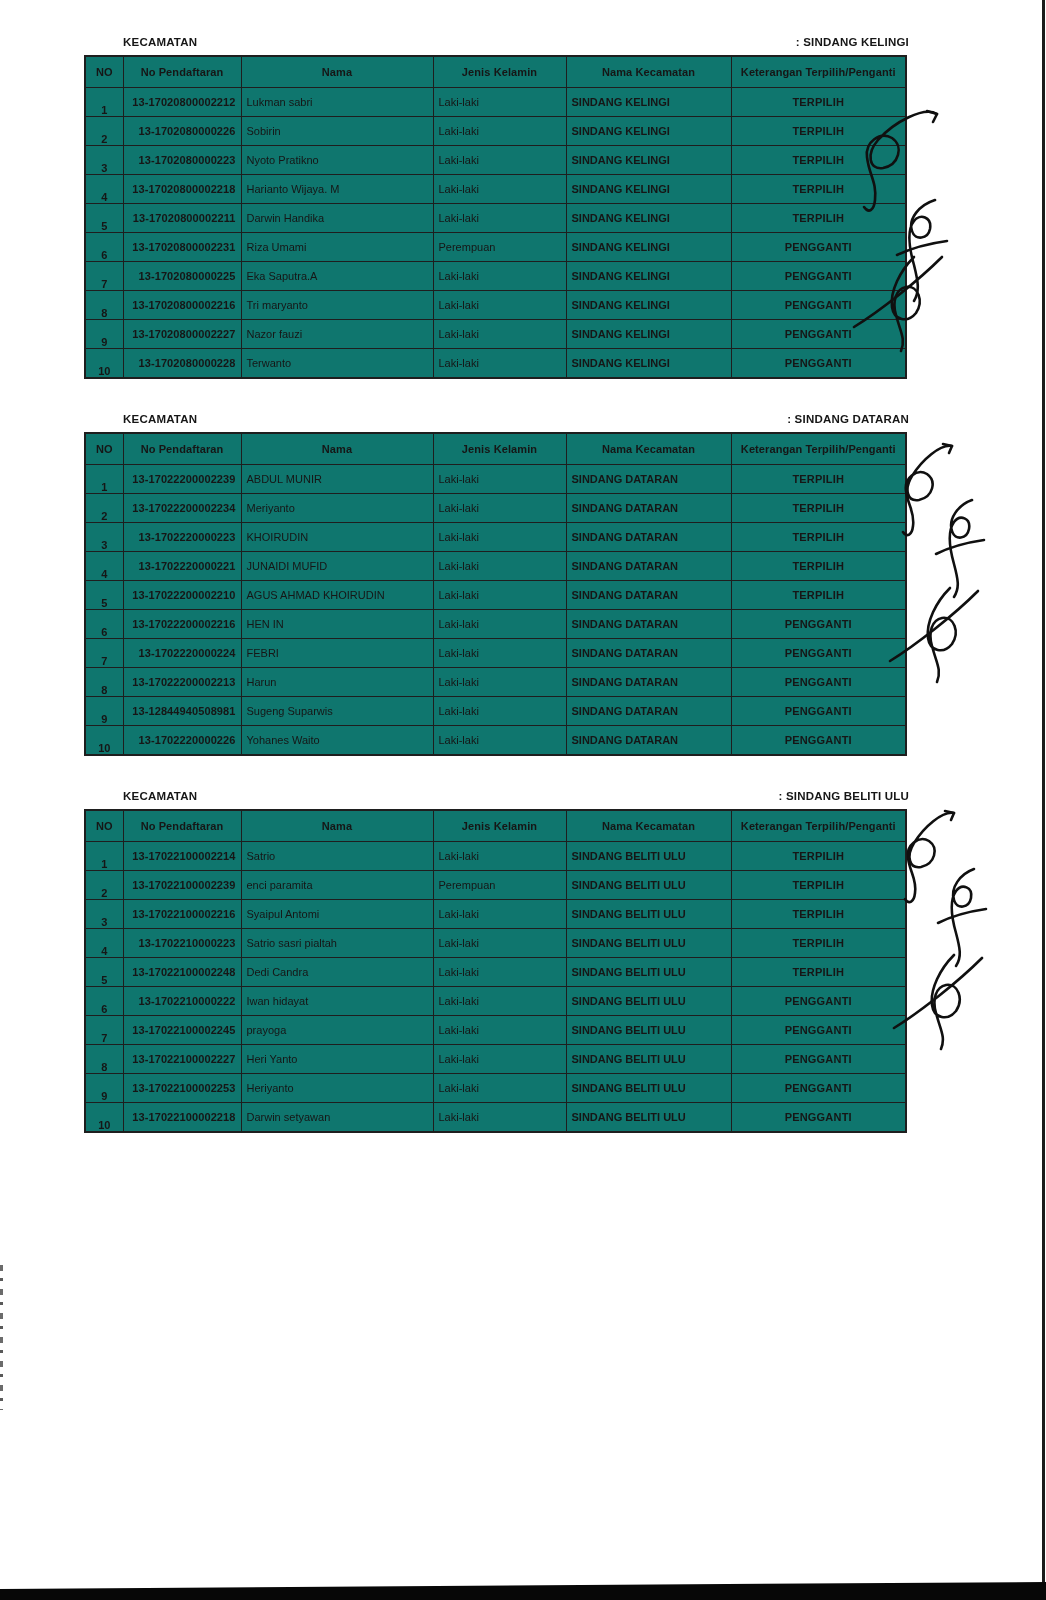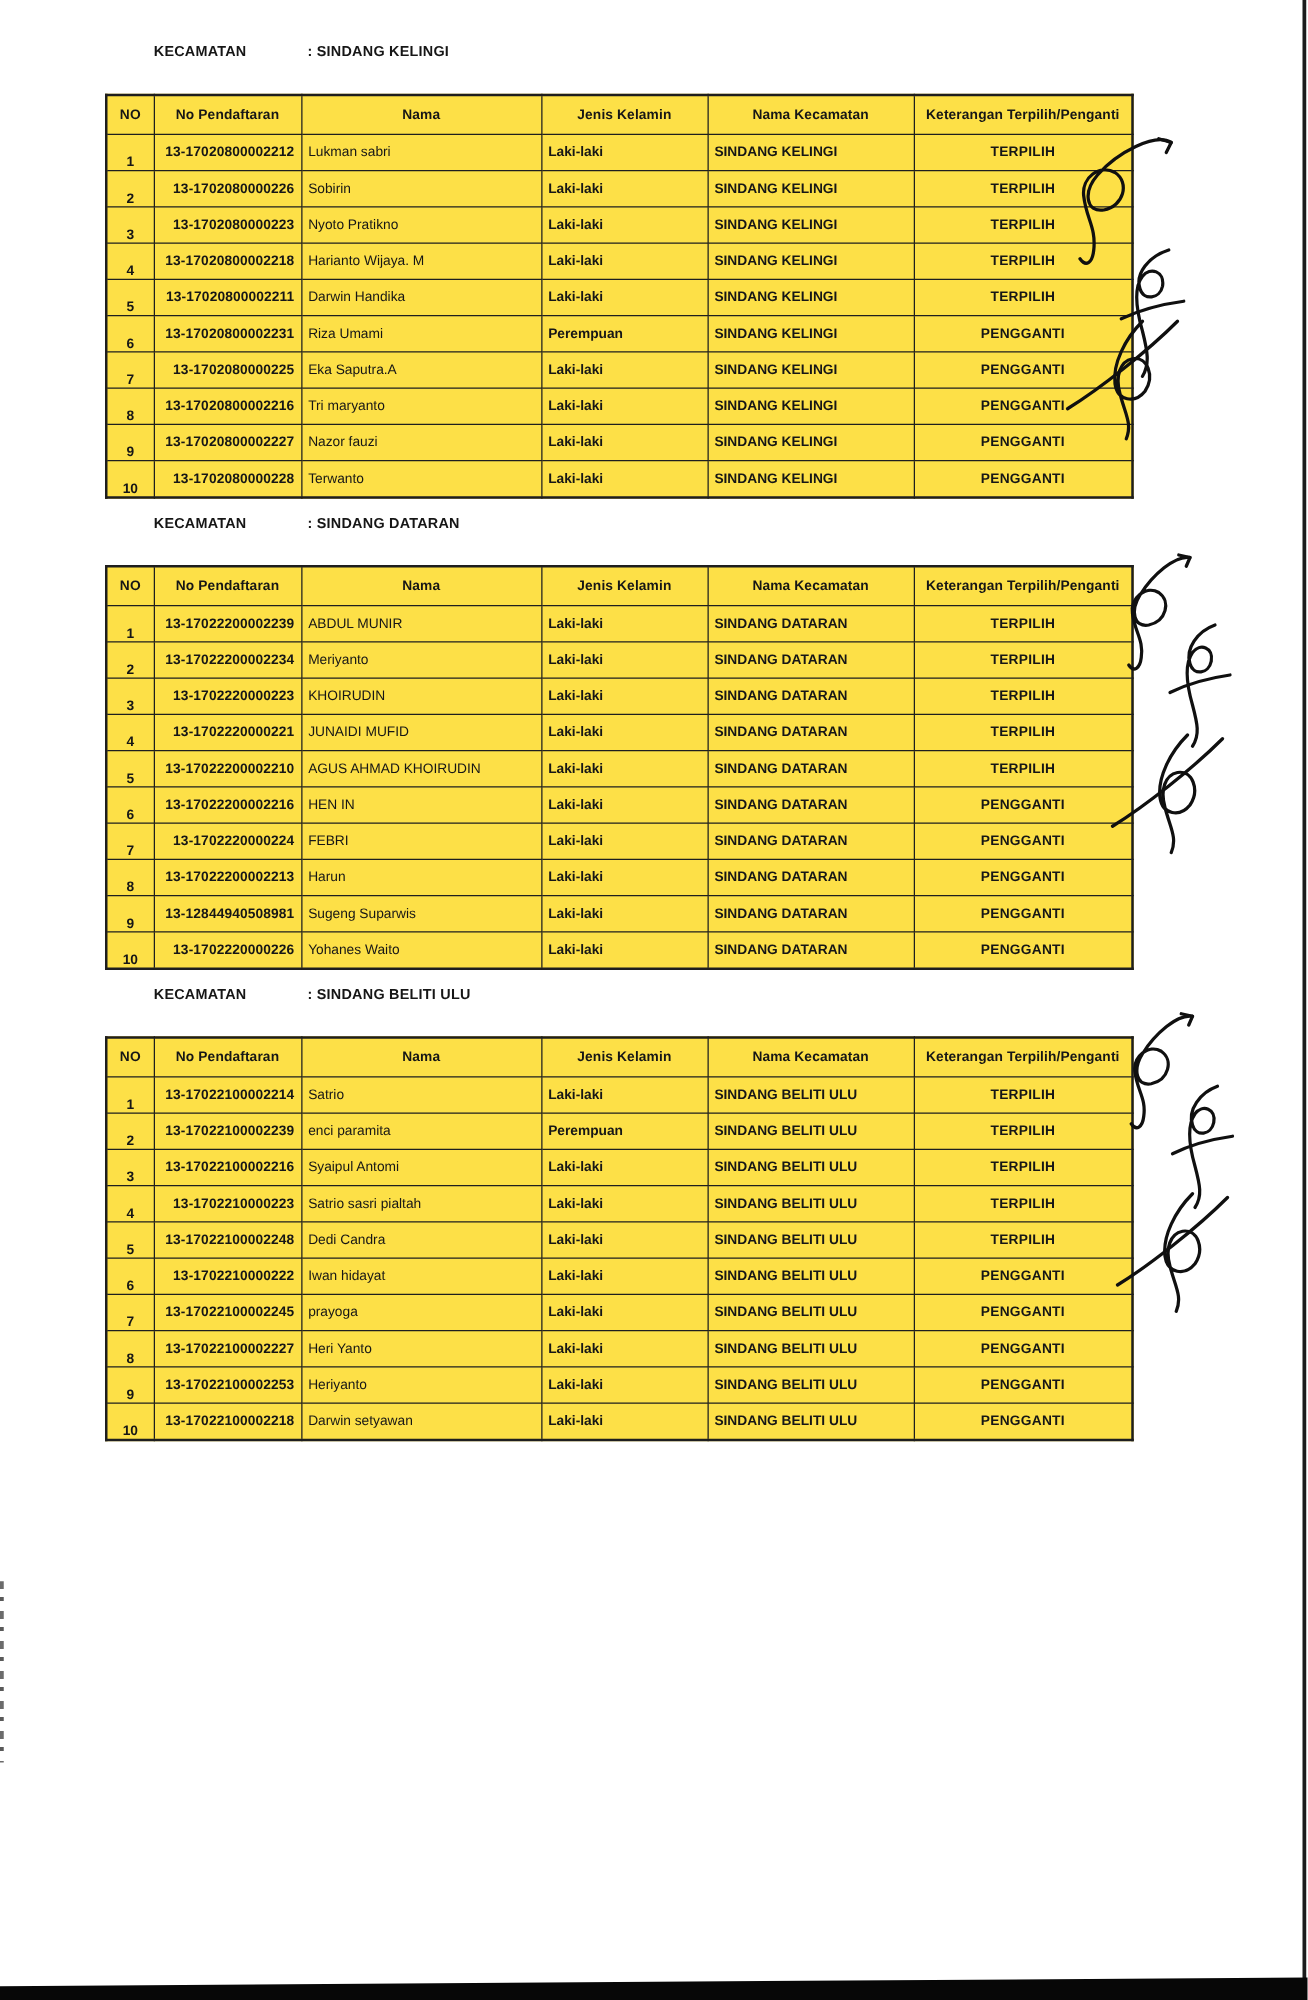--- a/index.html
+++ b/index.html
@@ -12,47 +12,47 @@
   .page{position:absolute;inset:0;}
 
   
   .section{position:absolute;left:84px;width:825px;}
   .sec-1{top:33px;}
   .sec-2{top:410px;}
   .sec-3{top:787px;}
 
   .kec-line{
     display:flex;height:18px;align-items:center;
-    font-size:11.5px;font-weight:700;letter-spacing:.2px;
+    font-size:11.5px;font-weight:700;letter-spacing:.2px;justify-content:space-between;
   }
   .kec-line .kec-label{margin-left:39px;width:123px;}
   .kec-line .kec-value{}
 
   table.roster{
-    margin-top:24px;
+    margin-top:4px;
     border-collapse:collapse;
     width:821px;
     table-layout:fixed;
-    background:#fde047;
+    background:#0f766e;
   }
   table.roster, table.roster th, table.roster td{
     border:1.6px solid #1e1e1e;
   }
   table.roster{border-width:2px;}
   table.roster th{
     height:30px;font-size:11px;font-weight:700;text-align:center;
     padding:0 2px;letter-spacing:.1px;
   }
   table.roster td{
     height:28px;font-size:11px;padding:0 5px;overflow:hidden;white-space:nowrap;
   }
   td.c-no{text-align:center;vertical-align:bottom;padding-bottom:3px;font-weight:600;}
   td.c-reg{font-weight:600;letter-spacing:.1px;text-align:right;}
   td.c-nama{font-weight:500;}
-  td.c-jk{font-weight:700;}
+  td.c-jk{font-weight:400;}
   td.c-kec{font-weight:600;font-size:10.5px;}
   td.c-ket{text-align:center;font-weight:600;font-size:10.5px;letter-spacing:.2px;}
 
   
   .sig{position:absolute;pointer-events:none;z-index:5;}
   .sig path{fill:none;stroke:#101010;stroke-width:2.6;stroke-linecap:round;stroke-linejoin:round;}
   .sig-1{left:842px;top:92px;}
   .sig-2{left:880px;top:436px;}
   .sig-3{left:884px;top:801px;}
 

